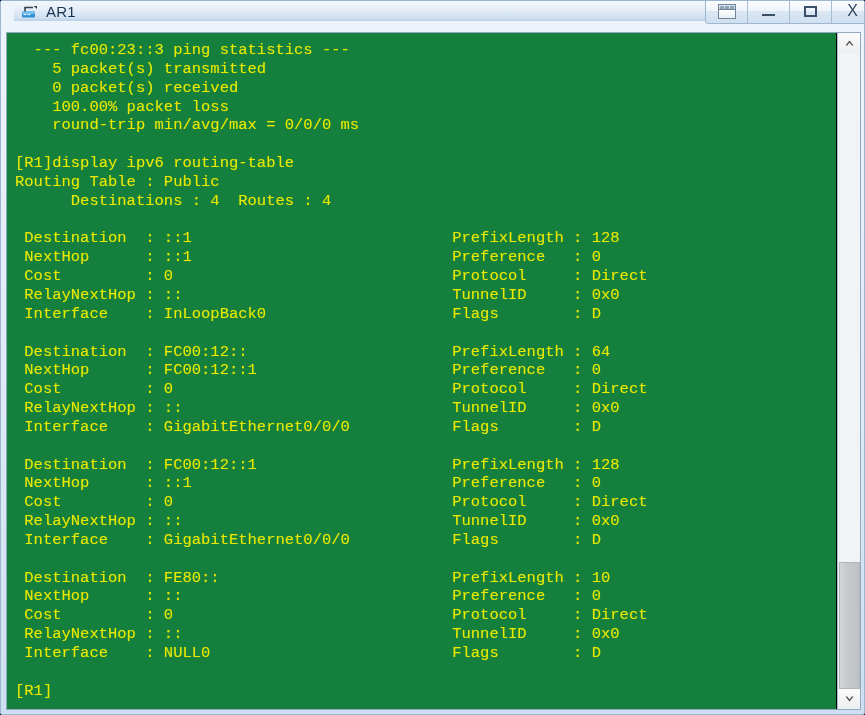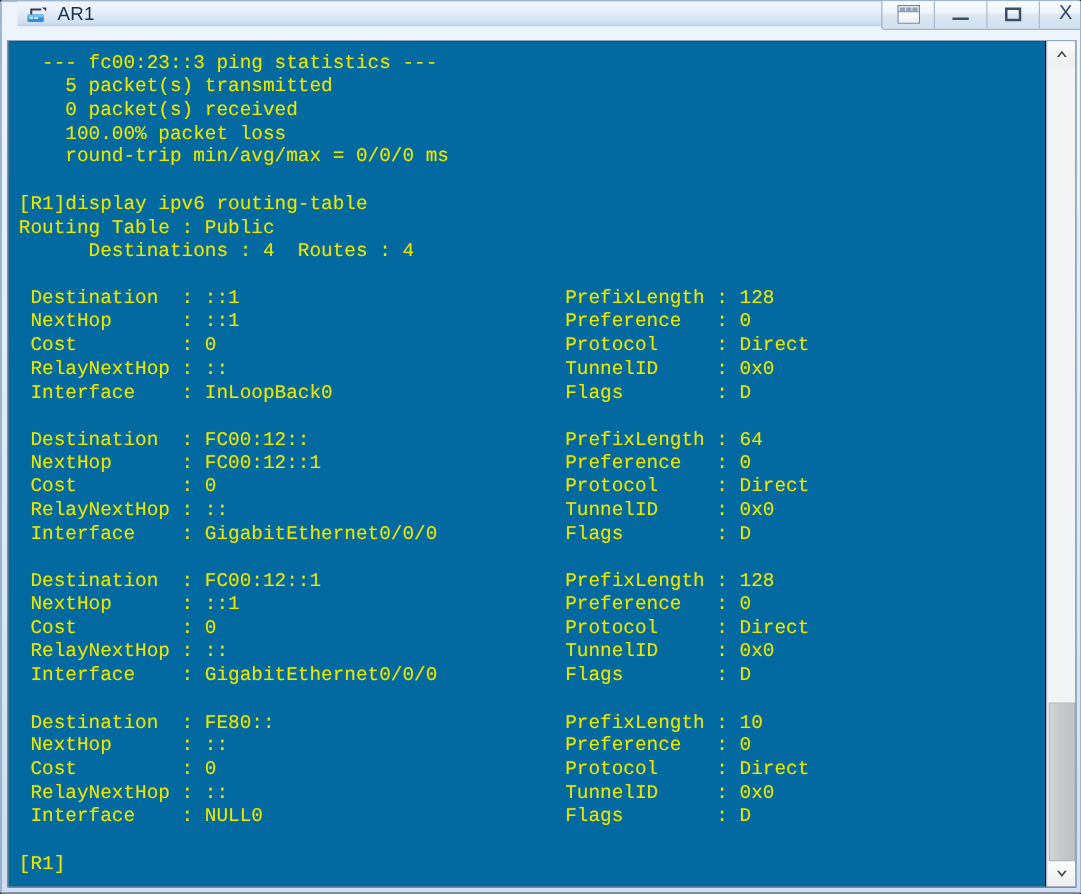--- a/index.html
+++ b/index.html
@@ -137,21 +137,21 @@
     width: 855px;
     height: 678px;
     box-sizing: border-box;
     border: 1px solid #8fa9c2;
     background: #000;
     display: flex;
   }
   .term-inner {
     position: relative;
     flex: 1 1 auto;
-    background: #0369a1;
+    background: #15803d;
     overflow: hidden;
     border-right: 1px solid #000;
   }
   .term-text {
     position: absolute;
     left: 0;
     top: 0;
     padding: 8px 0 0 8px;
     margin: 0;
     font-family: "Liberation Mono", "DejaVu Sans Mono", monospace;

